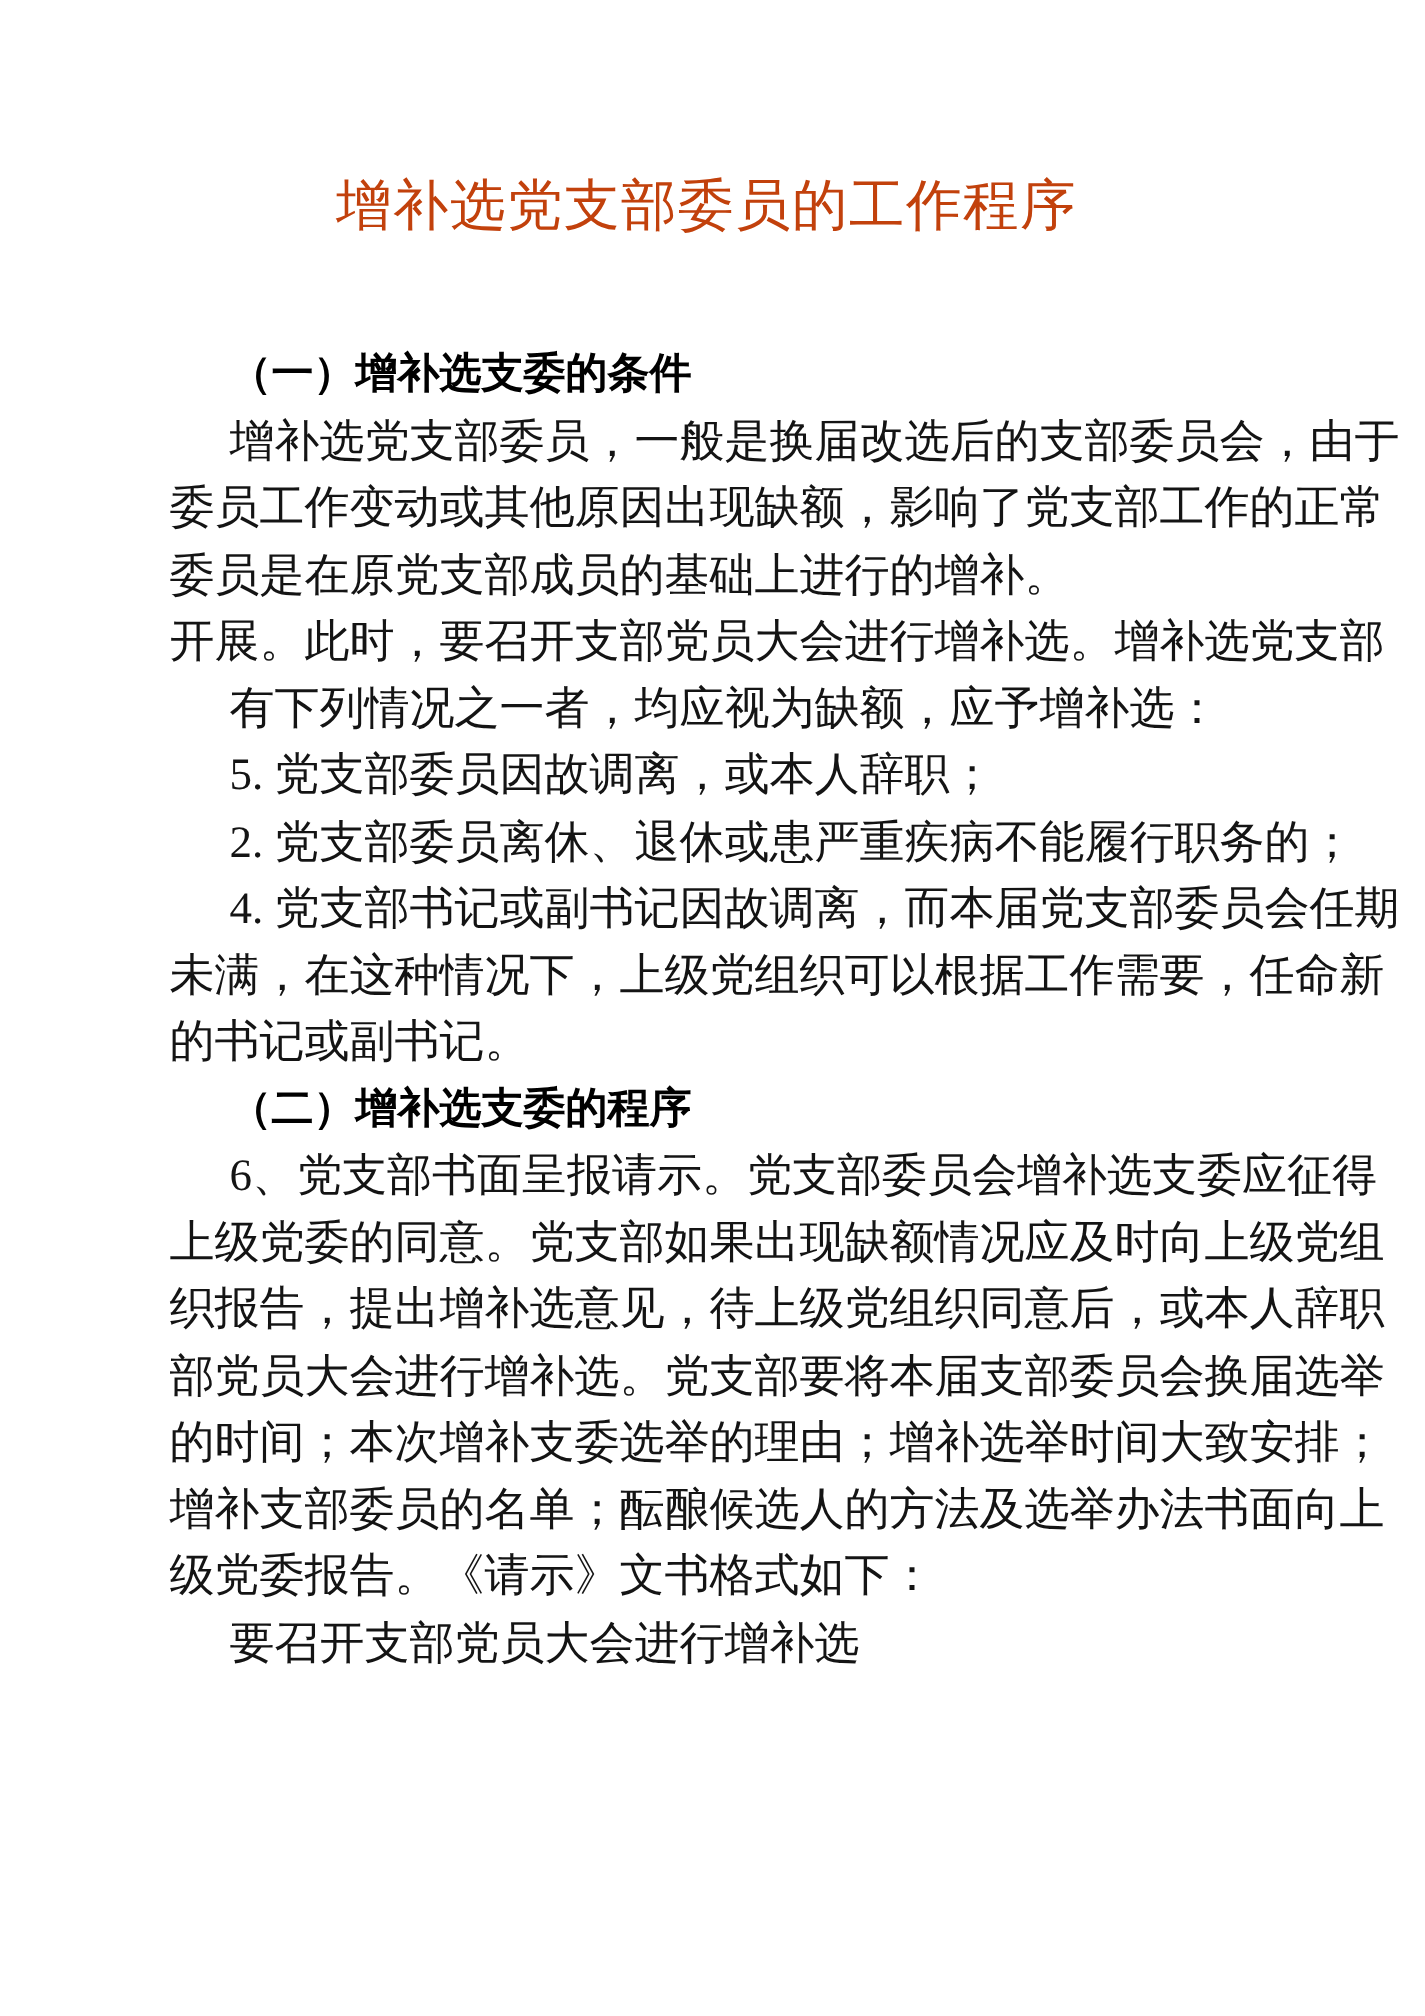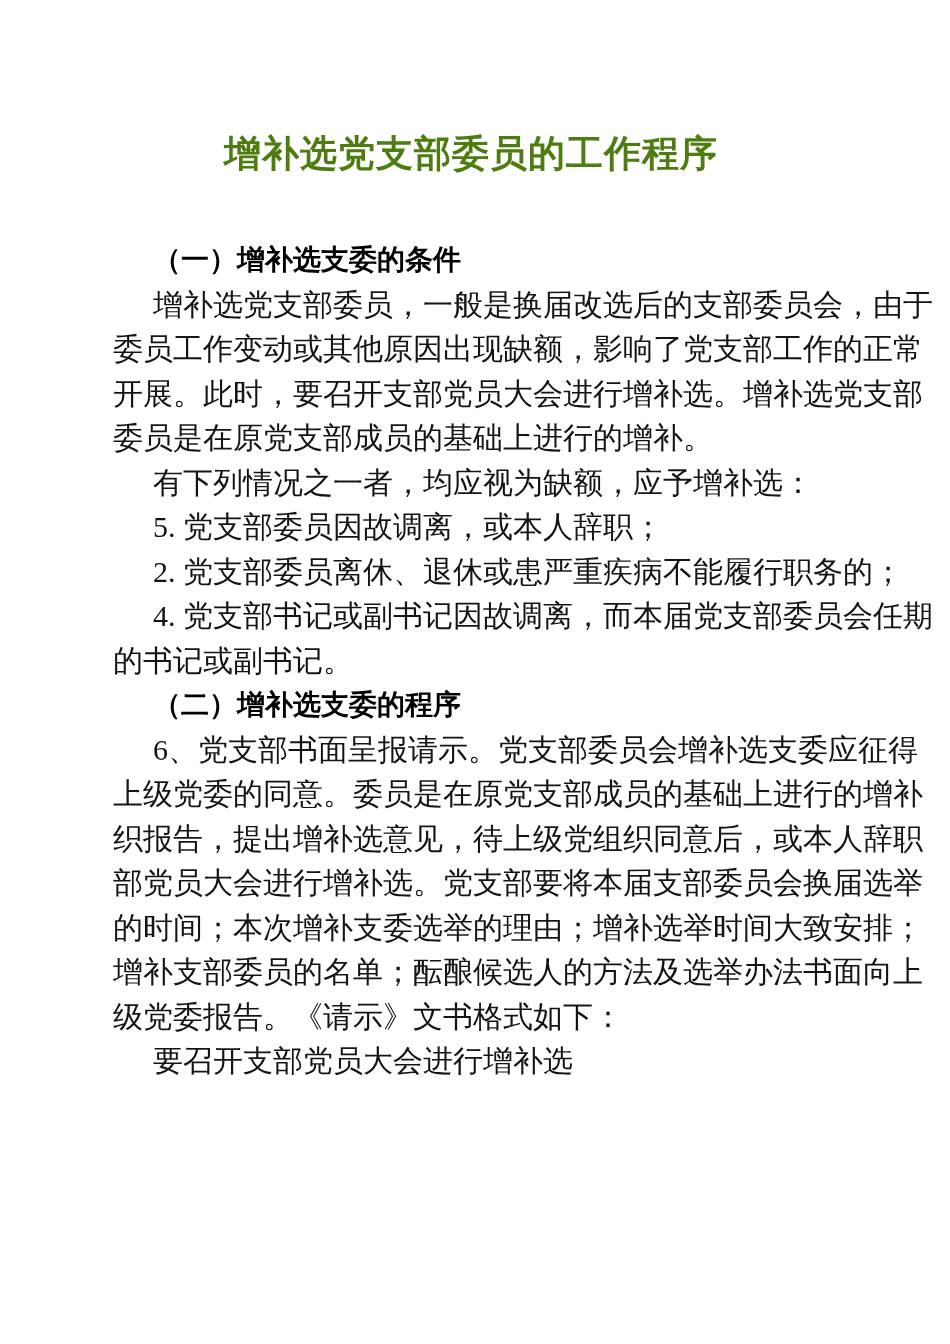--- a/index.html
+++ b/index.html
@@ -11,35 +11,35 @@
     position: relative;
     width: 950px;
     height: 1344px;
     background: #ffffff;
     font-family: "Liberation Serif", serif;
     color: #121212;
     overflow: hidden;
   }
   .doc-title {
     position: absolute;
-    top: 128px;
+    top: 112px;
     left: 113px;
     width: 716px;
     margin: 0;
     text-align: center;
     font-size: 37px;
     line-height: 52px;
-    font-weight: 700;
+    font-weight: 400;
     letter-spacing: 1px;
-    color: #4d7c0f;
+    color: #c2410c;
     white-space: nowrap;
   }
   .doc-body {
     position: absolute;
-    top: 238px;
+    top: 228px;
     left: 113px;
     width: 720px;
   }
   .line {
     height: 44.5px;
     line-height: 44.5px;
     font-size: 30px;
     letter-spacing: 0px;
     white-space: nowrap;
     color: #141414;
@@ -55,30 +55,31 @@
 </style>
 </head>
 <body>
 
 <div class="page">
   <h1 class="doc-title">增补选党支部委员的工作程序</h1>
   <div class="doc-body" id="doc-body">
       <div class="line indent heading">（一）增补选支委的条件</div>
       <div class="line indent">增补选党支部委员，一般是换届改选后的支部委员会，由于</div>
       <div class="line">委员工作变动或其他原因出现缺额，影响了党支部工作的正常</div>
+      <div class="line">委员是在原党支部成员的基础上进行的增补。</div>
       <div class="line">开展。此时，要召开支部党员大会进行增补选。增补选党支部</div>
-      <div class="line">委员是在原党支部成员的基础上进行的增补。</div>
       <div class="line indent">有下列情况之一者，均应视为缺额，应予增补选：</div>
       <div class="line indent">5. 党支部委员因故调离，或本人辞职；</div>
       <div class="line indent">2. 党支部委员离休、退休或患严重疾病不能履行职务的；</div>
       <div class="line indent">4. 党支部书记或副书记因故调离，而本届党支部委员会任期</div>
+      <div class="line">未满，在这种情况下，上级党组织可以根据工作需要，任命新</div>
       <div class="line">的书记或副书记。</div>
       <div class="line indent heading">（二）增补选支委的程序</div>
       <div class="line indent">6、党支部书面呈报请示。党支部委员会增补选支委应征得</div>
-      <div class="line">上级党委的同意。委员是在原党支部成员的基础上进行的增补</div>
+      <div class="line">上级党委的同意。党支部如果出现缺额情况应及时向上级党组</div>
       <div class="line">织报告，提出增补选意见，待上级党组织同意后，或本人辞职</div>
       <div class="line">部党员大会进行增补选。党支部要将本届支部委员会换届选举</div>
       <div class="line">的时间；本次增补支委选举的理由；增补选举时间大致安排；</div>
       <div class="line">增补支部委员的名单；酝酿候选人的方法及选举办法书面向上</div>
       <div class="line">级党委报告。《请示》文书格式如下：</div>
       <div class="line indent">要召开支部党员大会进行增补选</div>
     </div>
 </div>
 
 </body></html>

